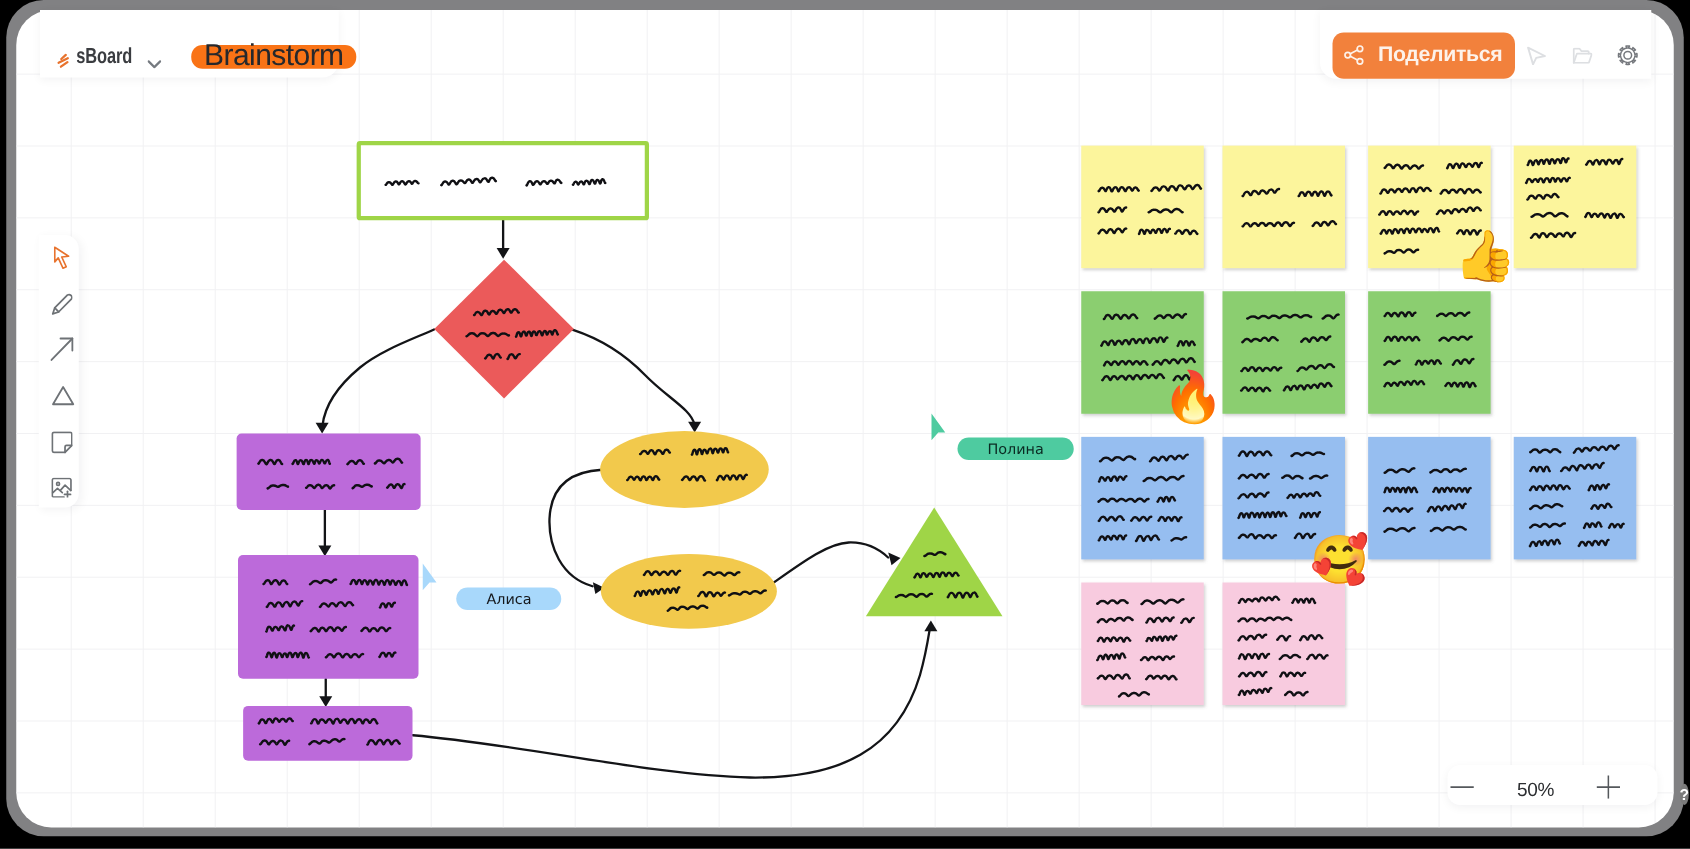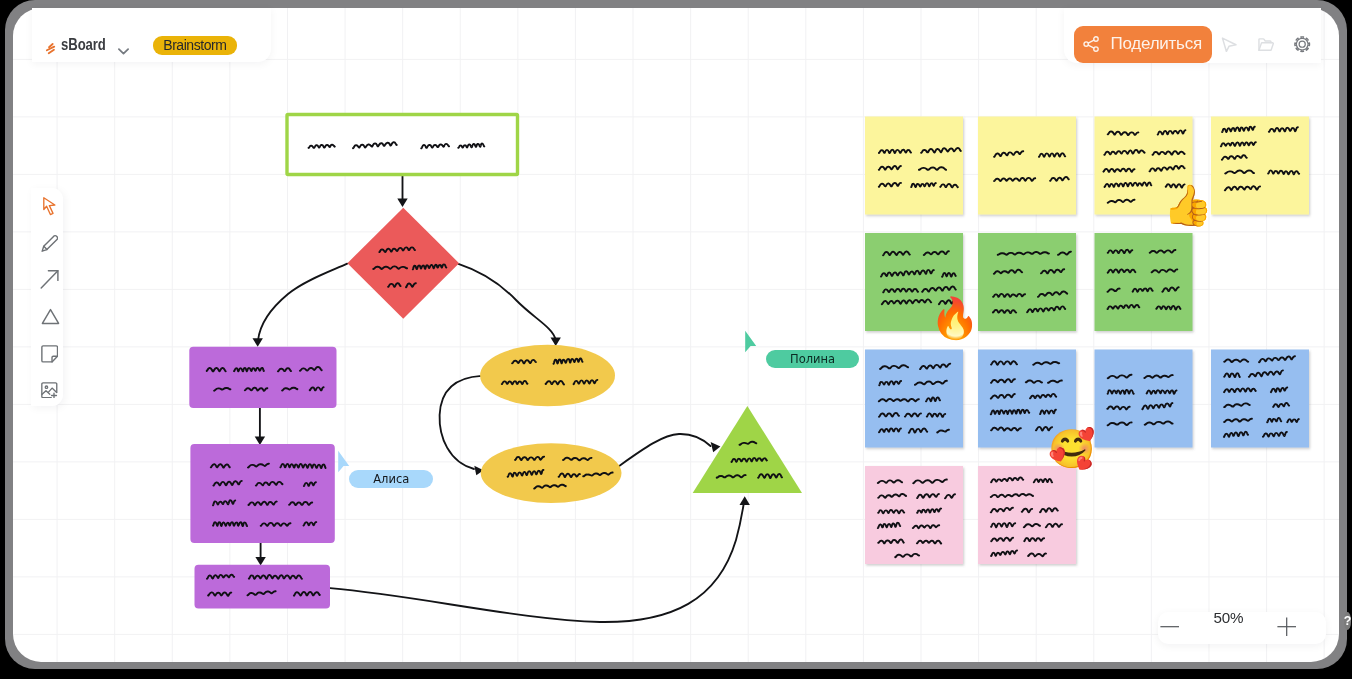--- a/index.html
+++ b/index.html
@@ -23,31 +23,31 @@
      background:#fff;border-radius:0 0 13px 0;display:flex;align-items:flex-end;
      padding-bottom:7px;box-sizing:border-box;
      box-shadow:0 2px 8px rgba(20,20,30,.05);}
   #logo-wrap{display:flex;align-items:flex-end;margin-left:13px;height:20px;}
   #logo-mark{width:11.2px;height:13.0px;display:block;position:relative;top:-0.5px;}
   #logo-text{font-size:17.4px;font-weight:700;color:#3A3C40;margin-left:5px;
      letter-spacing:-.1px;font-family:"Liberation Sans",sans-serif;
      display:inline-block;transform:scaleX(0.755);transform-origin:left center;
      width:44px;}
   #logo-chev{margin-left:12.8px;display:block;position:relative;top:0px;}
-  #board-title{margin-left:23.5px;background:#eab308;border-radius:9px;
+  #board-title{margin-left:23.5px;background:#f97316;border-radius:9px;
      height:18.9px;display:flex;align-items:center;
-     padding:0 10.6px;font-size:14px;color:#26282C;font-weight:400;
+     padding:0 10.6px;font-size:24px;color:#26282C;font-weight:400;
      font-family:"Liberation Sans",sans-serif;letter-spacing:-.45px;
      position:relative;top:-0.4px;}
 
   
   #rightpanel{position:absolute;right:25.4px;top:8px;height:54.7px;
      background:#fff;border-radius:0 0 0 13px;display:flex;align-items:flex-end;
      padding-left:9.5px;padding-right:6.4px;box-sizing:border-box;
-     box-shadow:0 2px 8px rgba(20,20,30,.05);}
+     box-shadow:0 2px 8px rgba(20,20,30,.05);font-weight:bold;}
   #share-btn{display:flex;align-items:center;gap:10.5px;background:#F2813C;
      color:#FDF2EA;border-radius:9px;height:36.6px;padding:0 10.3px 0 9.1px;
      font-size:17px;box-sizing:border-box;
      font-family:"Liberation Sans",sans-serif;letter-spacing:-.25px;}
   .rp-icon{display:flex;align-items:center;justify-content:center;
      width:26px;height:36.6px;}
   #rp-cursor{margin-left:4.0px;}
   #rp-folder{margin-left:10.5px;}
   #rp-gear{margin-left:10.0px;}
 
@@ -62,21 +62,21 @@
   .tool.t-tri{padding-left:6.2px;}
   .tool.t-tri svg{position:relative;top:1.5px;}
   .tool.t-note svg{position:relative;top:2.5px;}
   .tool.t-img svg{position:relative;top:2.5px;}
   .tool.t-pen svg{position:relative;top:0.5px;}
   .tool:first-child{margin-top:0.7px;}
   .tool:last-child{margin-bottom:0.7px;}
 
   
   #zoombar{position:absolute;left:1153px;top:612px;width:167.6px;height:32.4px;
-     background:#fff;border-radius:10px;display:flex;align-items:flex-start;
+     background:#fff;border-radius:10px;display:flex;align-items:flex-end;
      padding:0 9.7px 0 2.2px;box-sizing:border-box;
      box-shadow:0 2px 8px rgba(20,20,30,.055);gap:34px;}
   #zoom-level{font-size:15.2px;color:#2C2E31;font-family:"Liberation Sans",sans-serif;
      width:71px;text-align:center;letter-spacing:-.25px;position:relative;top:-3px;}
   .zb{width:24.5px;height:30px;display:flex;align-items:center;justify-content:center;}
   .zb svg{display:block;}
   #help-btn{width:17.8px;height:17.8px;border-radius:50%;background:#7B7B7B;color:#fff;
      font-size:12.5px;line-height:18px;text-align:center;margin-left:13px;
      font-family:"Liberation Sans",sans-serif;font-weight:700;}
 
@@ -368,21 +368,21 @@
             <path d="M1024.2 541.1 C1024.8 541.6 1025.2 537.6 1026.8 538.0 C1028.6 537.6 1029.0 541.5 1029.6 541.0 C1030.3 541.5 1030.7 537.8 1032.4 538.2 C1034.4 537.8 1034.9 541.2 1035.6 540.7 C1036.1 541.2 1036.5 537.8 1038.1 538.2 C1040.0 537.8 1040.5 541.1 1041.1 540.6 C1041.8 541.1 1042.3 537.9 1044.1 538.3" fill="none" stroke="#101014" stroke-width="1.95" stroke-linecap="round" stroke-linejoin="round"></path>
             <path d="M991.1 555.9 C991.7 556.4 992.0 552.3 993.5 552.7 C994.9 552.3 995.3 556.2 995.7 555.7 C996.2 556.2 996.6 552.4 997.9 552.8 C999.4 552.4 999.7 555.3 1000.3 554.8 C1000.8 555.3 1001.2 551.7 1002.8 552.1 C1004.4 551.7 1004.8 554.8 1005.4 554.3 C1005.9 554.8 1006.2 551.2 1007.4 551.6 C1009.0 551.2 1009.4 554.6 1009.9 554.1 C1010.4 554.6 1010.8 550.6 1012.1 551.0 C1013.6 550.6 1014.0 553.9 1014.5 553.4 C1015.1 553.9 1015.4 550.1 1017.0 550.5" fill="none" stroke="#101014" stroke-width="1.95" stroke-linecap="round" stroke-linejoin="round"></path>
             <path d="M1028.1 555.9 C1028.9 556.4 1029.5 553.1 1031.7 553.5 C1033.8 553.1 1034.4 556.7 1035.1 556.2 C1035.9 556.7 1036.5 553.6 1038.8 554.0 C1041.1 553.6 1041.7 556.7 1042.5 556.2 C1043.3 556.7 1043.8 553.2 1046.0 553.6" fill="none" stroke="#101014" stroke-width="1.95" stroke-linecap="round" stroke-linejoin="round"></path>
           </g>
         </g>
       </svg>
   <div id="overlay">
         <svg class="cur" width="26" height="30" viewBox="0 0 26 30" style="left: 323.8px; top: 442px;">
           <path d="M1.2 0.8 L1.2 22.2 L6.6 16.0 L12.2 16.0 Z" fill="#A8D8FB"></path>
         </svg>
-        <div class="curlabel" style="left: 336px; top: 462px; background: rgb(168, 216, 251); color: rgb(21, 24, 28); height: 18px;">Алиса</div>
+        <div class="curlabel" style="left: 352px; top: 462px; background: rgb(168, 216, 251); color: rgb(21, 24, 28); height: 18px;">Алиса</div>
         <svg class="cur" width="26" height="30" viewBox="0 0 26 30" style="left: 730.8px; top: 322px;">
           <path d="M1.2 0.8 L1.2 22.2 L6.6 16.0 L12.2 16.0 Z" fill="#4ECBA0"></path>
         </svg>
         <div class="curlabel" style="left: 752.8px; top: 342px; background: rgb(78, 203, 160); color: rgb(11, 42, 34); height: 18px;">Полина</div>
         <div class="emoji" style="left: 1150.3px; top: 176.5px; font-size: 40px;">👍</div>
         <div class="emoji" style="left: 916.8px; top: 290px; font-size: 40px;">🔥</div>
         <div class="emoji" style="left: 1034.8px; top: 422px; font-size: 38px;">🥰</div>
       </div>
  </div>
 

